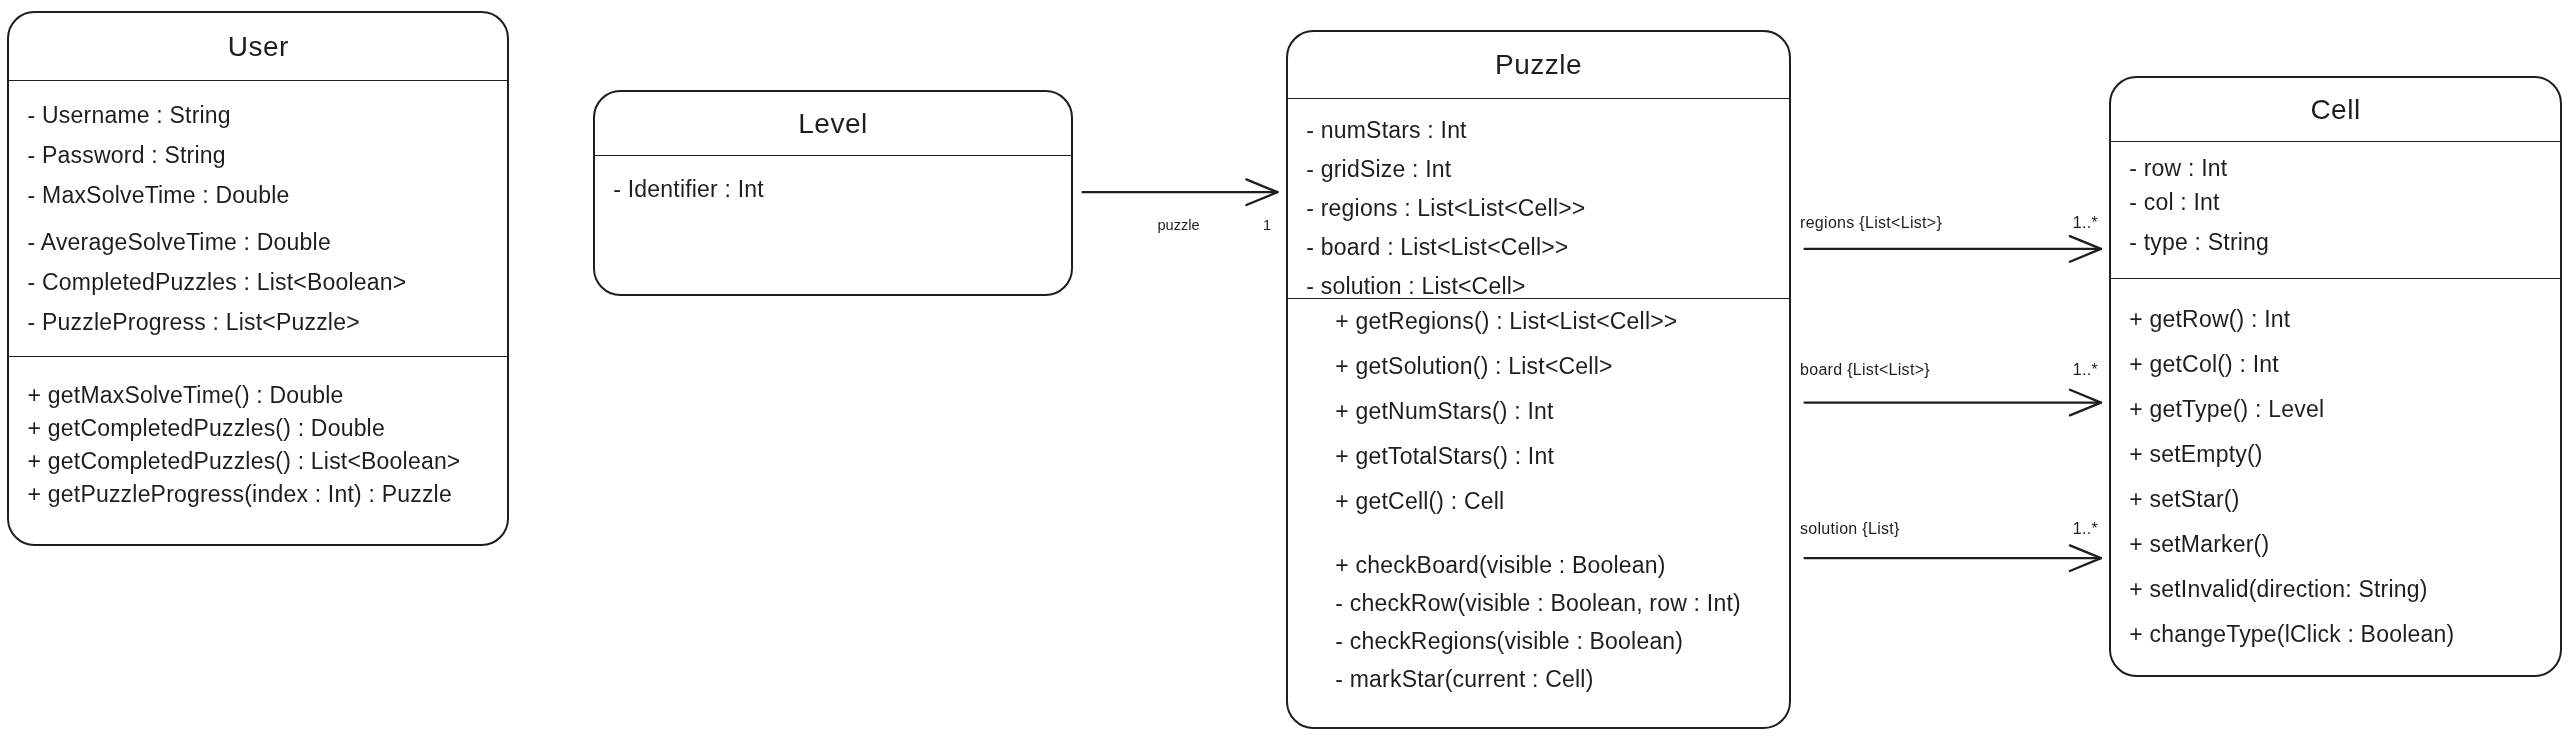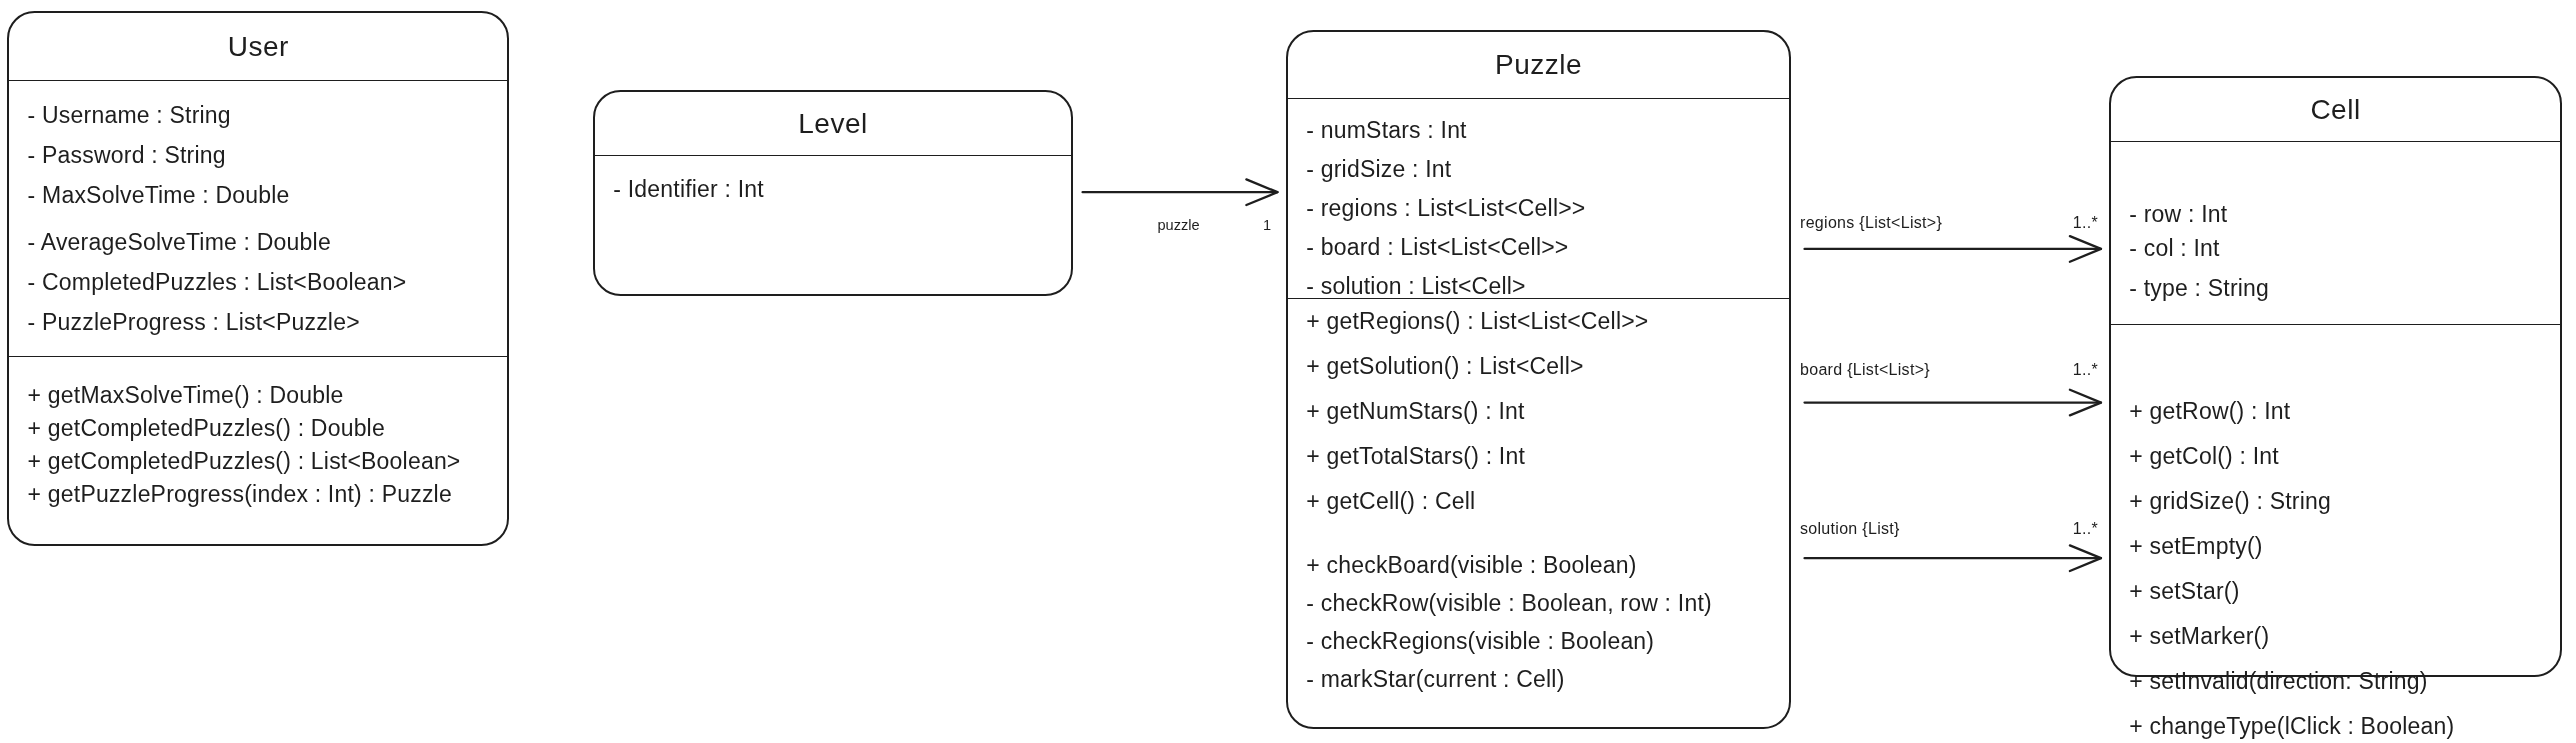--- a/index.html
+++ b/index.html
@@ -65,27 +65,27 @@
   .box-level  { left: 593px;  top: 90px; width: 480px; height: 206px; }
   .box-level .class-title { height: 64px; }
   .box-level .attrs { padding-top: 13px; }
   .box-level .attrs .row { height: 40px; }
 
   
   .box-puzzle { left: 1286px; top: 30px; width: 505px; height: 699px; }
   .box-puzzle .class-title { height: 67px; }
   .box-puzzle .attrs { height: 200px; padding-top: 12px; }
   .box-puzzle .attrs .row { height: 39px; }
-  .box-puzzle .methods { padding-top: 0px; }
+  .box-puzzle .methods { padding-top: 0px; margin-left: 29px; }
   .box-puzzle .methods .row { height: 38px; }
   .box-puzzle .methods div.row:nth-of-type(-n+5) { height: 45px; }
   .box-puzzle .methods div.row:nth-of-type(6) { margin-top: 22px; }
 
   
-  .box-cell   { left: 2109px; top: 76px; width: 453px; height: 601px; gap: 46px; }
+  .box-cell   { left: 2109px; top: 76px; width: 453px; height: 601px; }
   .box-cell .class-title { height: 64px; }
   .box-cell .attrs { height: 137px; padding-top: 9.2px; }
   .box-cell .attrs .row { height: 34px; }
   .box-cell .attrs div.row:nth-of-type(3) { margin-top: 6.4px; }
   .box-cell .methods { padding-top: 18.3px; }
   .box-cell .methods .row { height: 45px; }
 
   
   .edges {
     position: absolute;
@@ -205,21 +205,21 @@
     <div class="section attrs with-sep">
 
     <div class="row">- row : Int</div>
         <div class="row">- col : Int</div>
         <div class="row">- type : String</div>
       </div>
     <div class="section methods">
 
     <div class="row">+ getRow() : Int</div>
         <div class="row">+ getCol() : Int</div>
-        <div class="row">+ gridSize() : String</div>
+        <div class="row">+ getType() : Level</div>
         <div class="row">+ setEmpty()</div>
         <div class="row">+ setStar()</div>
         <div class="row">+ setMarker()</div>
         <div class="row">+ setInvalid(direction: String)</div>
         <div class="row">+ changeType(lClick : Boolean)</div>
       </div>
   </div>
 
   <div class="assoc-label-1">
     <span class="lbl">puzzle</span>

